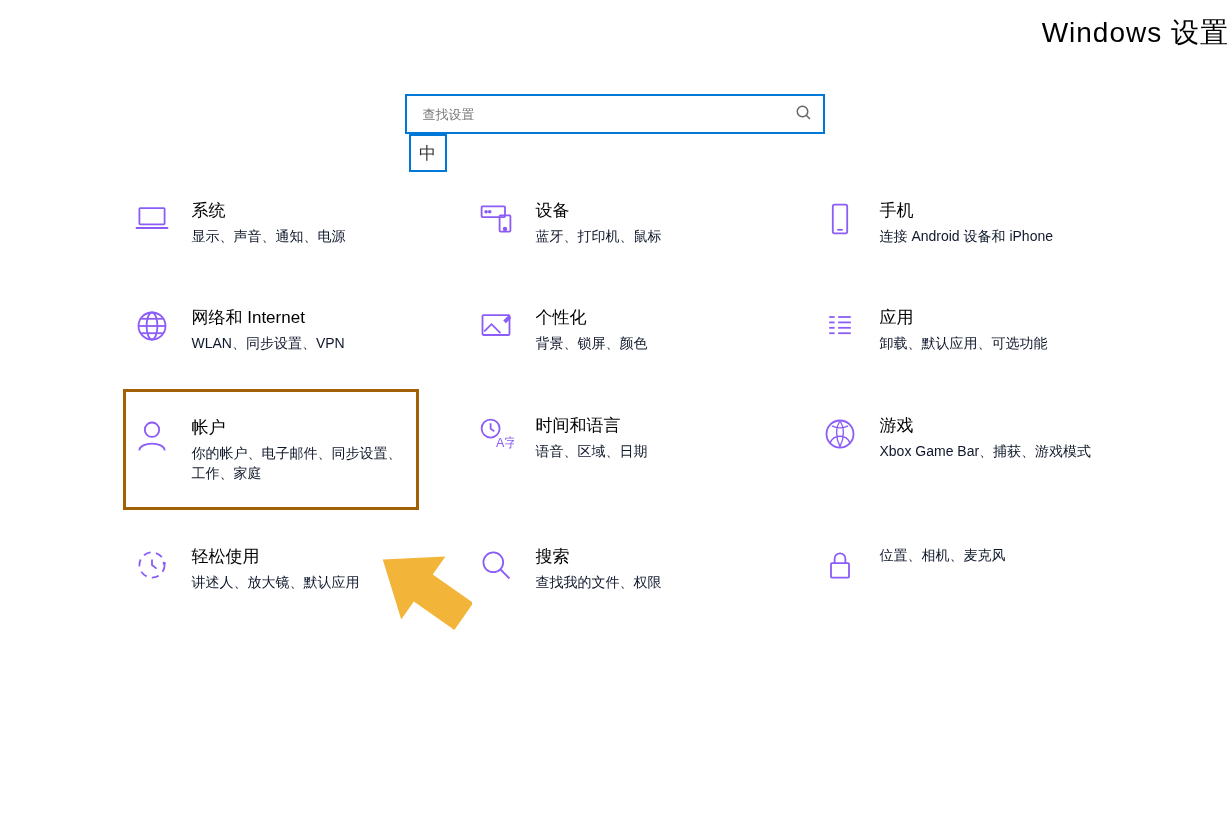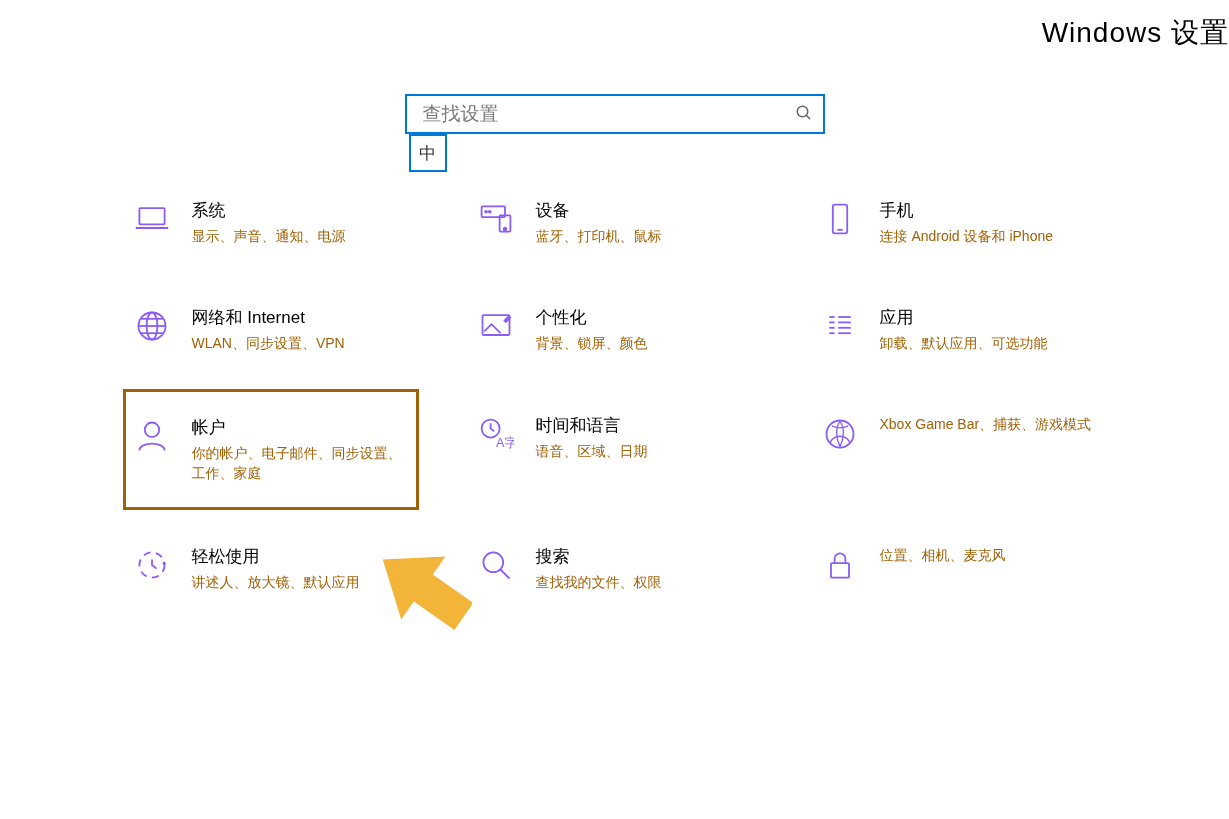--- a/index.html
+++ b/index.html
@@ -21,21 +21,21 @@
     .search-wrap {
       width: 420px;
       margin: 42px auto 0;
       position: relative;
     }
     .search-box {
       width: 100%;
       height: 40px;
       border: 2px solid #0078d7;
       padding: 0 40px 0 16px;
-      font-size: 19px;
+      font-size: 13px;
       color: #555;
       outline: none;
     }
     .search-box::placeholder { color: #777; }
     .search-icon {
       position: absolute;
       right: 12px;
       top: 10px;
       width: 18px;
       height: 18px;
@@ -88,21 +88,21 @@
     }
     .tile-icon svg { width: 100%; height: 100%; display:block; }
     .tile-text { flex: 1; }
     .tile-title {
       font-size: 17px;
       color: #000;
       margin-bottom: 4px;
     }
     .tile-desc {
       font-size: 14px;
-      color: #a16207;
+      color: #0f172a;
       line-height: 1.45;
       max-width: 220px;
     }
     .arrow {
       position: absolute;
       left: 362px;
       top: 542px;
       width: 110px;
       height: 110px;
       pointer-events: none;
@@ -236,20 +236,21 @@
       </div>
     </div>
     <div class="tile">
       <div class="tile-icon">
         <svg viewBox="0 0 40 40" fill="none" stroke="currentColor" stroke-width="2">
           <circle cx="20" cy="20" r="15"></circle>
           <path d="M11 11 c6 3 12 3 18 0 M9 30 c4 -10 18 -10 22 0 M20 6 c-5 6 -5 18 0 28 M20 6 c5 6 5 18 0 28" stroke-width="1.5"></path>
         </svg>
       </div>
       <div class="tile-text">
+        <div class="tile-title">游戏</div>
         <div class="tile-desc">Xbox Game Bar、捕获、游戏模式</div>
       </div>
     </div>
     <div class="tile">
       <div class="tile-icon">
         <svg viewBox="0 0 40 40" fill="none" stroke="currentColor" stroke-width="2">
           <circle cx="20" cy="20" r="14" stroke-dasharray="8 6"></circle>
           <path d="M20 14 v6 l5 4"></path>
           <polygon points="32,16 36,18 32,20" fill="currentColor" stroke="none"></polygon>
         </svg>

